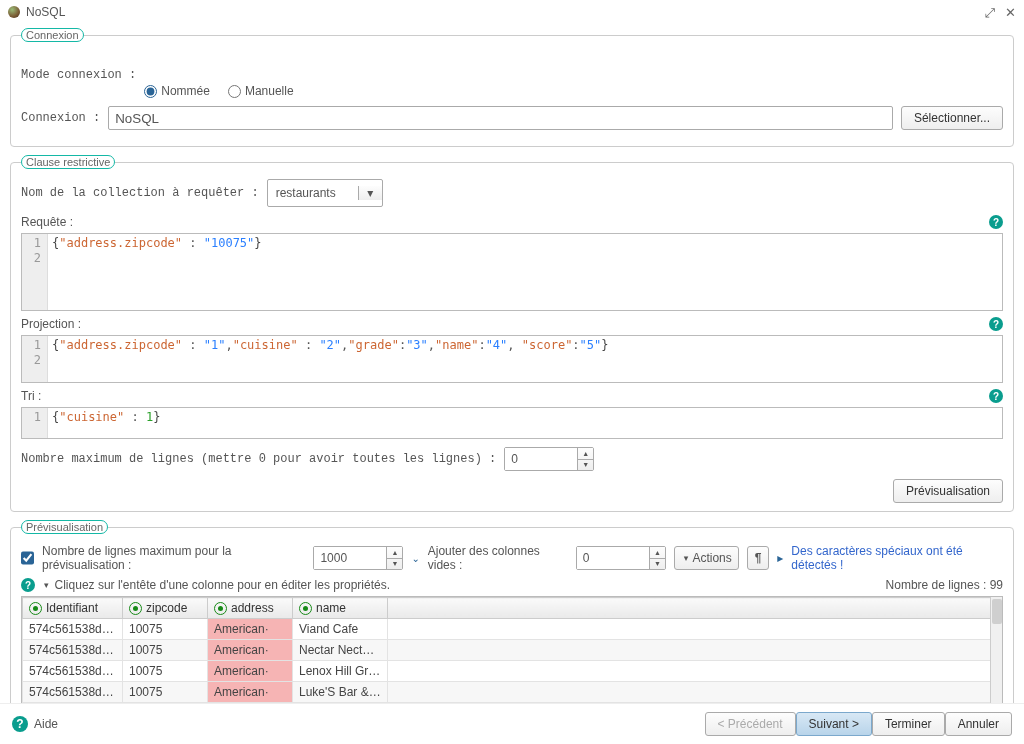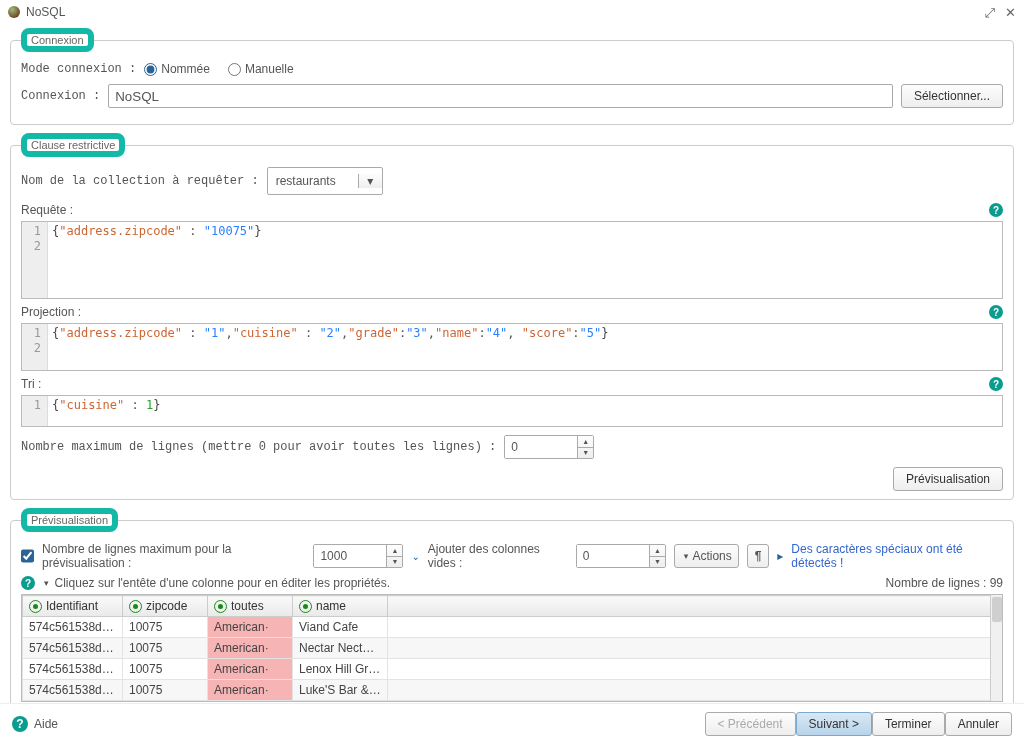--- a/index.html
+++ b/index.html
@@ -25,26 +25,26 @@
 .titlebar-right { display: flex; align-items: center; gap: 10px; color: #666; }
 .titlebar-btn { cursor: pointer; font-size: 13px; line-height: 1; }
 .content { flex: 1; padding: 4px 10px 0 10px; overflow: hidden; }
 fieldset {
   border: 1px solid #ccc; border-radius: 4px;
   margin-bottom: 8px; padding: 10px 10px 8px 10px;
   position: relative;
 }
 legend {
   font-size: 11px; color: #666; padding: 0 4px;
-  border: 6px solid #14b8a6; border-radius: 8px; background: #fff;
+  border: 1px solid #14b8a6; border-radius: 8px; background: #fff;
 }
 .row { display: flex; align-items: center; gap: 8px; margin-bottom: 8px; }
 .label { color: #555; font-family: Liberation Mono, monospace; }
 input[type="radio"] { accent-color: #2a6496; }
-.radio-lbl { margin-right: 10px; display: inline-flex; align-items: center; gap: 4px; }
+.radio-lbl { margin-right: 10px; display: inline-flex; align-items: center; gap: 4px; margin-top: 32px; }
 .conn-input {
   flex: 1; height: 24px; border: 1px solid #aaa; border-radius: 2px;
   padding: 0 6px; color: #555; background: #fff;
 }
 .btn {
   height: 24px; padding: 0 12px; border: 1px solid #aaa; border-radius: 3px;
   background: linear-gradient(#fdfdfd, #eee); color: #333; cursor: pointer;
   font-size: 12px;
 }
 .btn[disabled] { color: #aaa; cursor: default; }
@@ -307,21 +307,21 @@
                 </th>
               <th>
                   <div class="hdr">
                     <span class="col-icon"></span>
                     <span>zipcode</span>
                   </div>
                 </th>
               <th>
                   <div class="hdr">
                     <span class="col-icon"></span>
-                    <span>toutes</span>
+                    <span>address</span>
                   </div>
                 </th>
               <th>
                   <div class="hdr">
                     <span class="col-icon"></span>
                     <span>name</span>
                   </div>
                 </th>
               <th></th>
             </tr>

